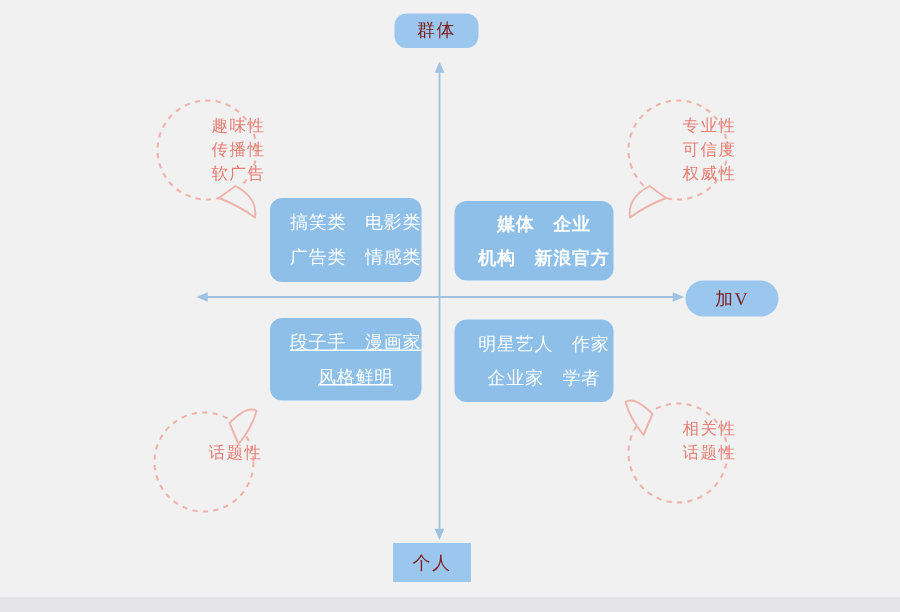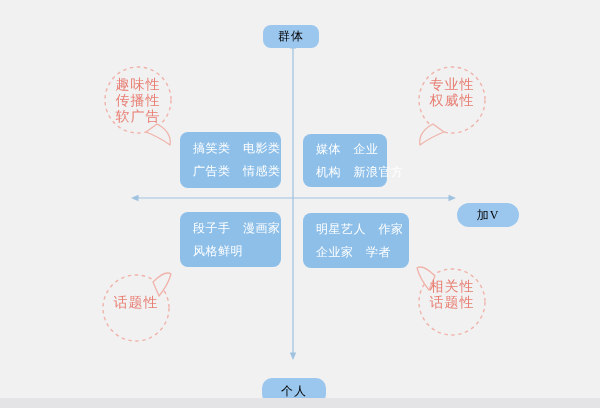--- a/index.html
+++ b/index.html
@@ -15,54 +15,53 @@
   }
   .bottom-strip{
     position:absolute;left:0;top:398px;width:600px;height:10px;
     background:#e4e4e6;
   }
   .axes-svg{position:absolute;left:0;top:0;width:600px;height:408px;pointer-events:none;}
 
   .pill{
     position:absolute;
     background:#9bc6ee;
-    color:#000000;
+    color:#7f1d1d;
     display:flex;align-items:center;justify-content:center;
     font-size:12px;letter-spacing:1px;
     border-radius:10px;
-    margin-top:16px;
   }
   .pill-top{left:263px;top:9px;width:56px;height:23px;border-radius:8px;}
-  .pill-bottom{left:262px;top:362px;width:64px;height:26px;border-radius:10px;}
+  .pill-bottom{left:262px;top:362px;width:52px;height:26px;border-radius:0;}
   .pill-left{left:63px;top:188px;width:64px;height:25px;border-radius:12px;}
   .pill-right{left:457px;top:187px;width:62px;height:24px;border-radius:12px;font-family:Liberation Serif, serif;}
 
   .qbox{
     position:absolute;
     background:#8dbfe9;
     border-radius:8px;
     color:#ffffff;
     font-size:12px;letter-spacing:0.5px;
     display:flex;flex-direction:column;justify-content:center;
     gap:10px;
     padding-left:13px;box-sizing:border-box;
   }
-  .qbox .row{line-height:13px;white-space:pre;}
+  .qbox .row{line-height:13px;white-space:pre;text-align:center;}
   .qbox-tl{left:180px;top:132px;width:101px;height:56px;}
-  .qbox-tr{left:303px;top:134px;width:84px;height:53px;}
-  .qbox-bl{left:180px;top:212px;width:101px;height:55px;}
+  .qbox-tr{left:303px;top:134px;width:106px;height:53px;font-weight:bold;}
+  .qbox-bl{left:180px;top:212px;width:101px;height:55px;text-decoration:underline;}
   .qbox-br{left:303px;top:213px;width:106px;height:55px;}
 
   .bubble{position:absolute;width:86px;height:92px;}
   .bubble svg{position:absolute;left:0;top:0;}
   .bubble .btext{
     position:absolute;left:0;width:78px;
-    text-align:center;
+    text-align:right;
     color:#e87e72;
-    font-size:14px;line-height:16px;letter-spacing:1px;
+    font-size:11px;line-height:16px;letter-spacing:1px;
   }
   .btext.lines3{top:14px;}
   .btext.lines2{top:22px;}
   .bubble-tl{left:99px;top:62px;}
   .bubble-tr{left:413px;top:62px;}
   .bubble-bl{left:97px;top:268px;}
   .bubble-br{left:413px;top:262px;}
 </style>
 </head>
 <body>
@@ -113,20 +112,21 @@
     </div>
   </div>
 
   <div class="bubble bubble-tr">
     <svg width="86" height="92" viewBox="0 0 86 92">
       <circle cx="39" cy="38" r="33" fill="none" stroke="#f0b3aa" stroke-width="1.4" stroke-dasharray="3.5,3.5"></circle>
       <path d="M20,62 Q5,70 7,83 Q18,75 31,70 Z" fill="#f1f1f2" stroke="#f0b3aa" stroke-width="1.3" stroke-linejoin="round"></path>
     </svg>
     <div class="btext lines3">
       <div>专业性</div>
+      <div>可信度</div>
       <div>权威性</div>
     </div>
   </div>
 
   <div class="bubble bubble-bl">
     <svg width="86" height="92" viewBox="0 0 86 92">
       <circle cx="39" cy="40" r="33" fill="none" stroke="#f0b3aa" stroke-width="1.4" stroke-dasharray="3.5,3.5"></circle>
       <path d="M56,14 Q68,2 74,6 Q71,17 62,28 Z" fill="#f1f1f2" stroke="#f0b3aa" stroke-width="1.3" stroke-linejoin="round"></path>
     </svg>
     <div class="btext lines2" style="top:26px;">

